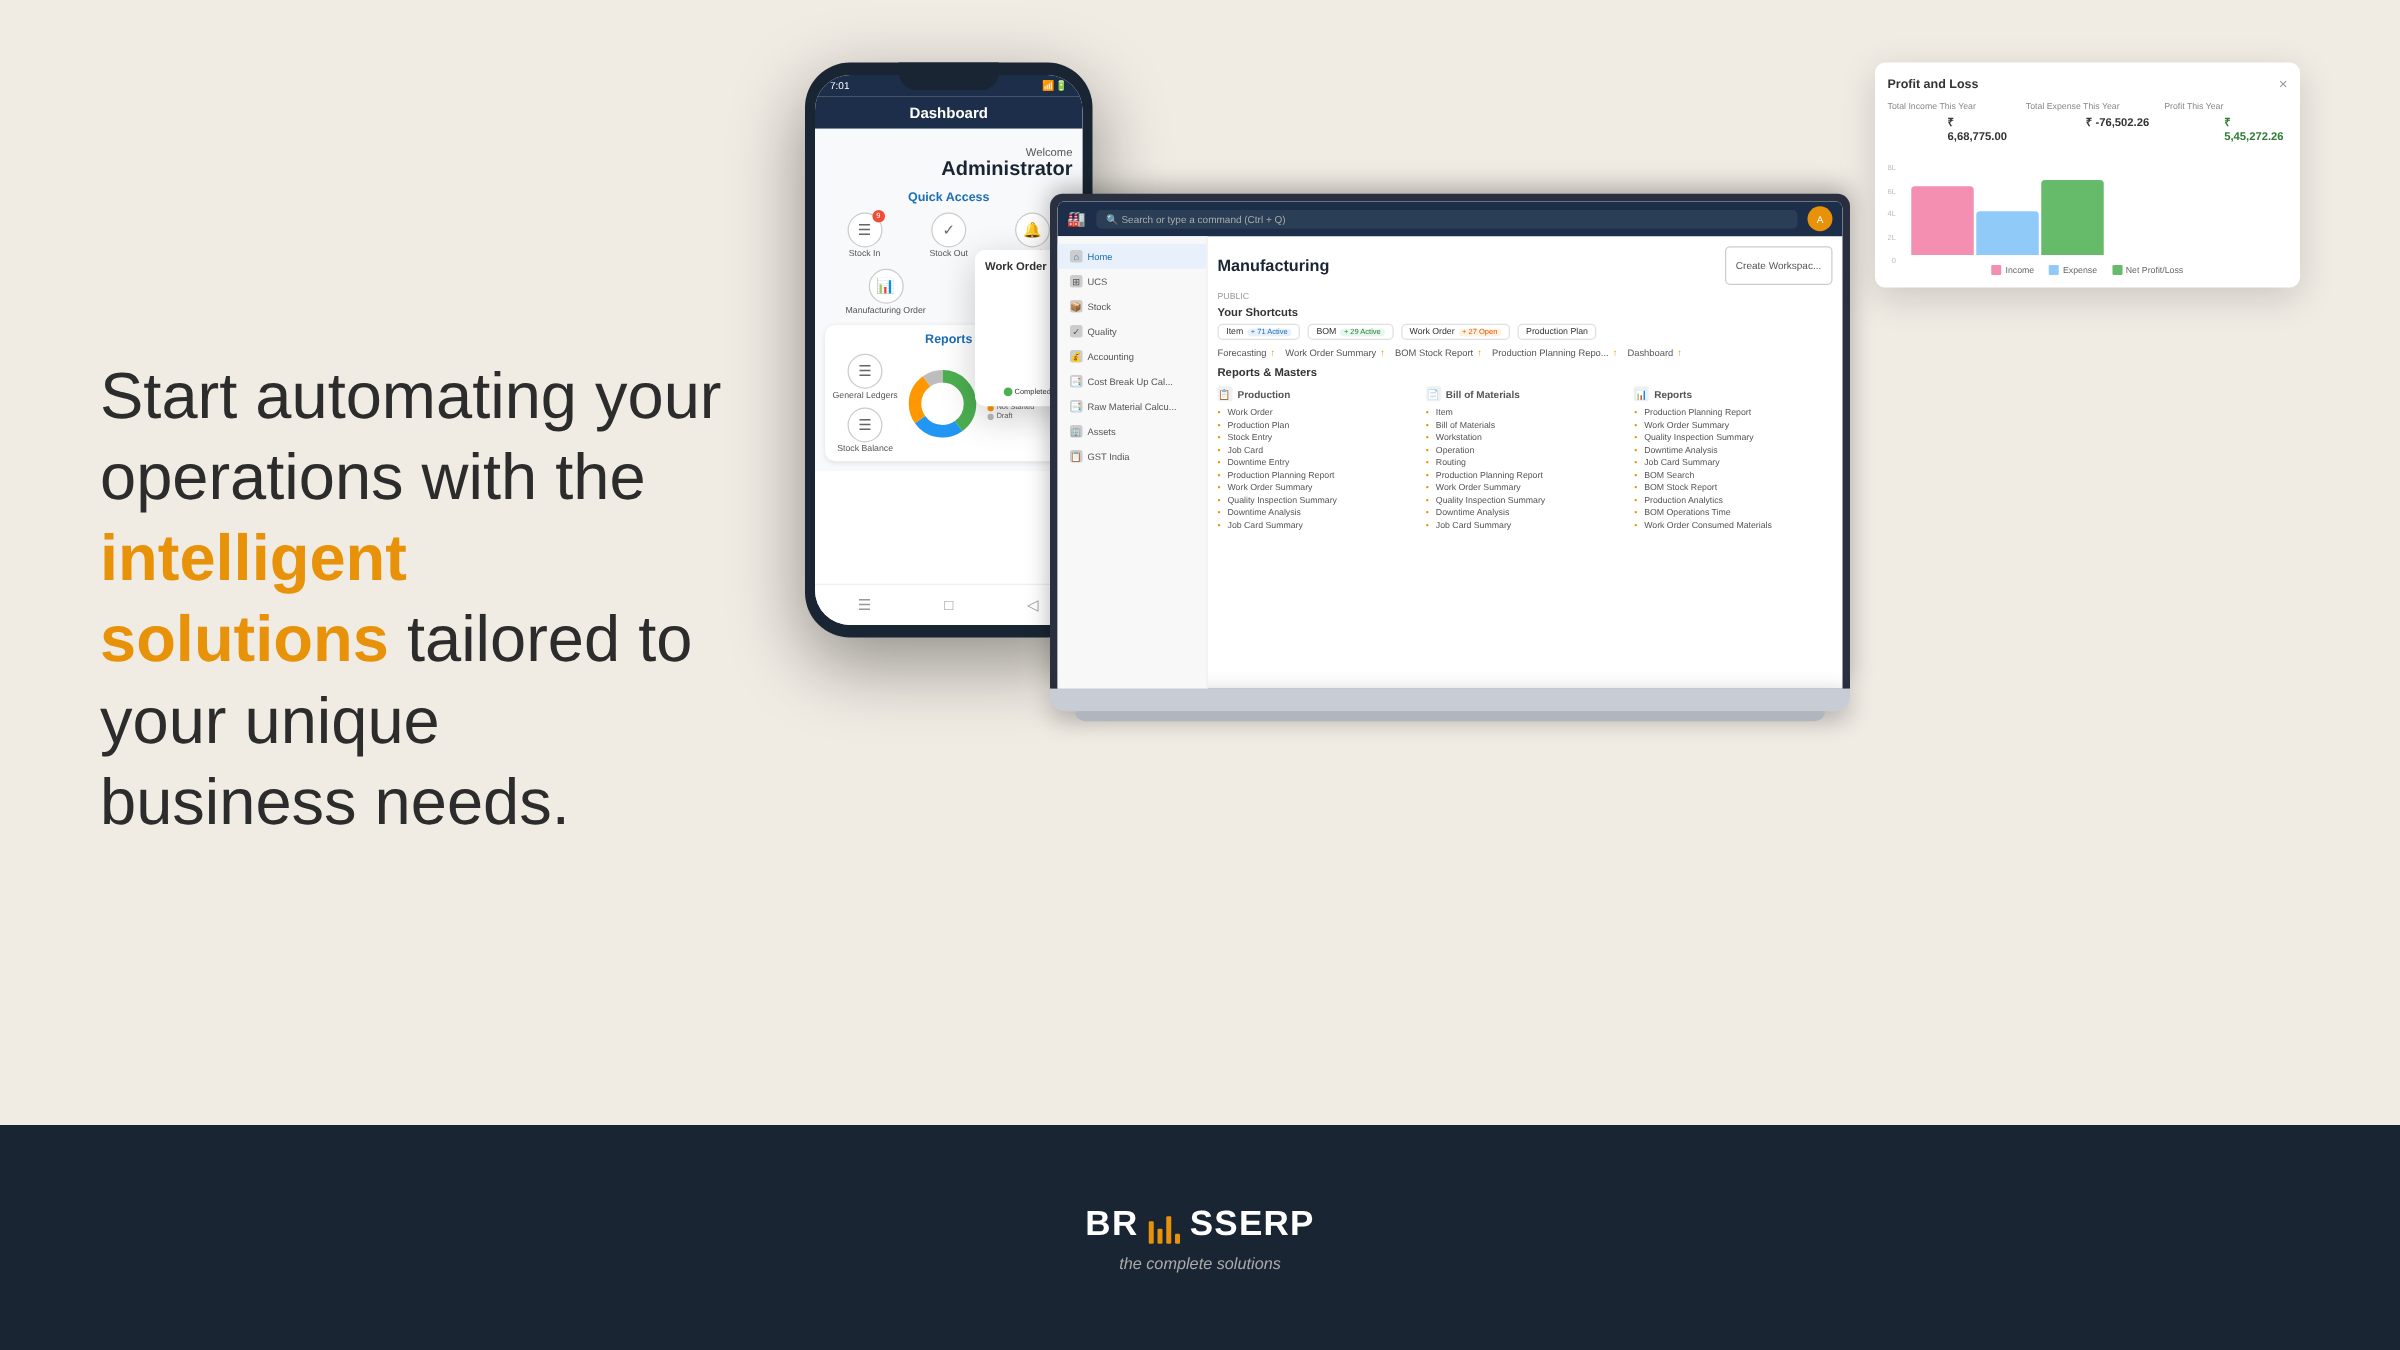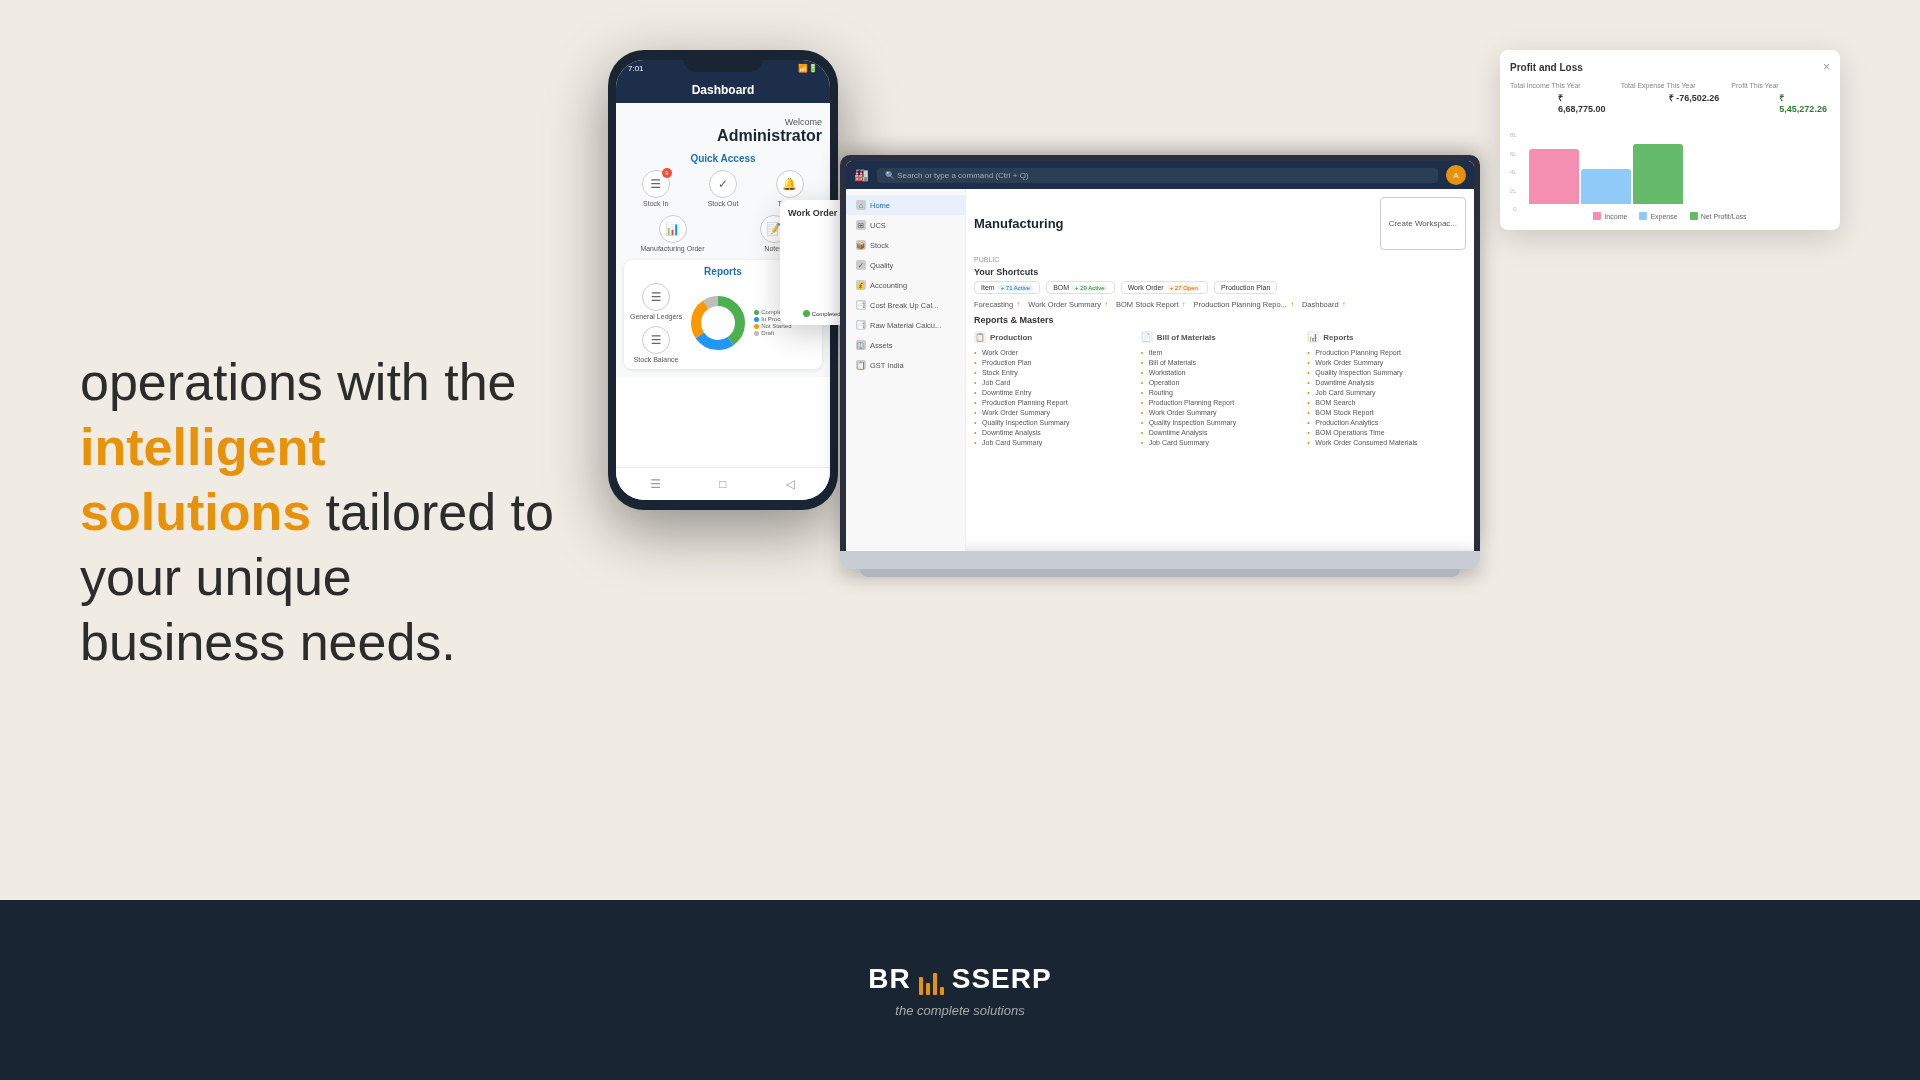--- a/index.html
+++ b/index.html
@@ -34,21 +34,21 @@
       font-weight: 400;
     }
     .left-text .highlight-orange {
       color: #e8920a;
       font-weight: 700;
     }
 
     
     .phone-container {
       position: absolute;
-      left: 608px;
+      left: 644px;
       top: 50px;
       width: 230px;
       height: 460px;
     }
     .phone-outer {
       width: 230px;
       height: 460px;
       background: #1a2533;
       border-radius: 36px;
       padding: 10px 8px;
@@ -378,21 +378,21 @@
     }
     .laptop-module-title {
       font-size: 13px;
       font-weight: 700;
       color: #1a2533;
     }
     .laptop-create-btn {
       background: #fff;
       border: 1px solid #ccc;
       border-radius: 4px;
-      padding: 21px 8px;
+      padding: 10px 8px;
       font-size: 8px;
       color: #555;
     }
     .laptop-public-label {
       font-size: 7px;
       color: #999;
       margin-bottom: 4px;
     }
     .laptop-shortcuts-label {
       font-size: 9px;
@@ -639,21 +639,21 @@
       align-items: flex-end;
     }
   </style>
 </head>
 <body>
 
 <div class="main-area">
 
   <div class="left-text">
     <p class="headline">
-      <br>
+      <span>Start automating your</span><br>
       <span>operations with the</span>
       <span class="highlight-orange">intelligent</span><br>
       <span class="highlight-orange">solutions</span>
       <span>tailored to your unique</span><br>
       <span>business needs.</span>
     </p>
   </div>
 
   <div class="phone-container">
     <div class="phone-outer">

